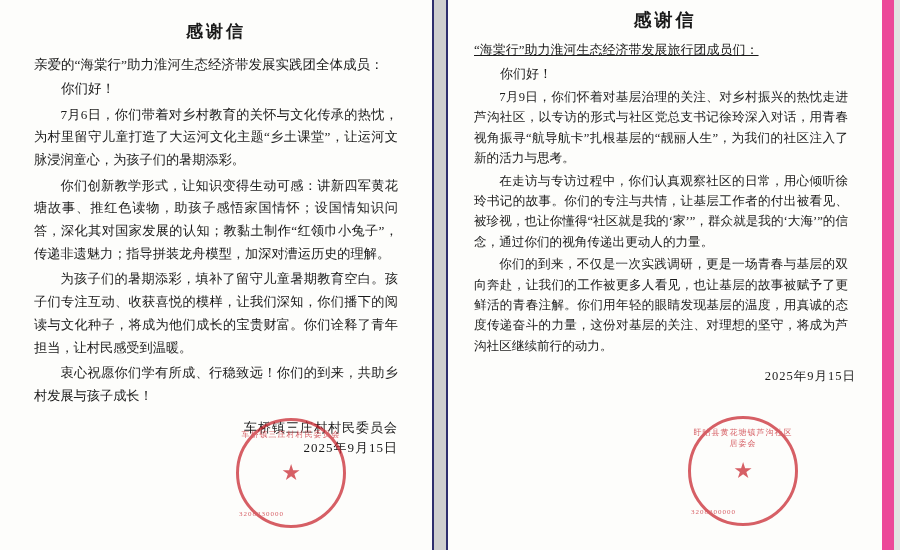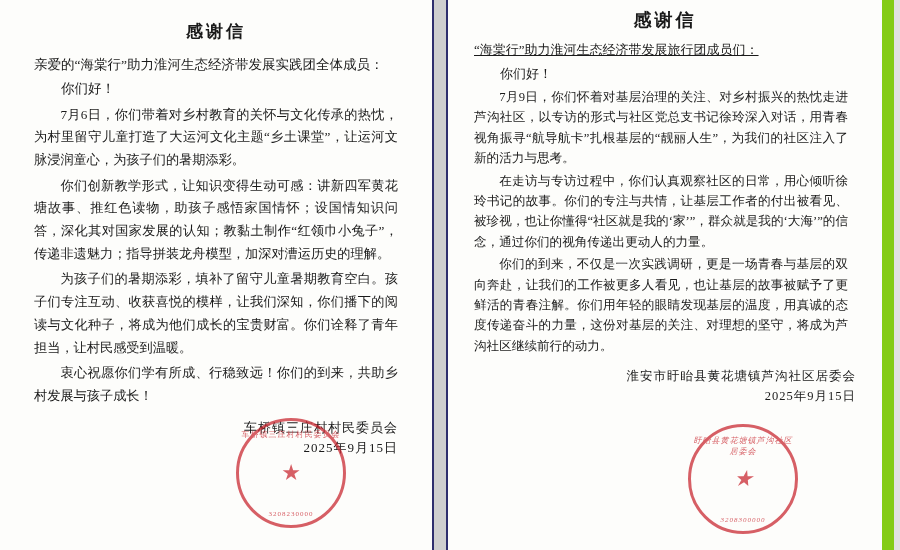--- a/index.html
+++ b/index.html
@@ -11,21 +11,21 @@
     width: 900px;
     height: 550px;
     overflow: hidden;
     font-family: "Liberation Serif", "DejaVu Serif", serif;
     color: #1a1a1a;
   }
   .page {
     position: relative;
     width: 900px;
     height: 550px;
-    background: #84cc16;
+    background: #ec4899;
     display: flex;
     flex-direction: row;
     box-sizing: border-box;
   }
   .letter {
     position: relative;
     background: #fdfdfb;
     box-sizing: border-box;
     overflow: hidden;
   }
@@ -102,22 +102,21 @@
     border-radius: 50%;
     opacity: 0.72;
     pointer-events: none;
   }
   .stamp-left {
     right: 86px;
     bottom: 22px;
   }
   .stamp-right {
     right: 84px;
-    bottom: 16px;
-    font-style: italic;
+    bottom: 24px;
   }
   .stamp .star {
     position: absolute;
     left: 50%;
     top: 50%;
     transform: translate(-50%, -50%);
     color: #c8232c;
     font-size: 22px;
     line-height: 1;
   }
@@ -129,21 +128,21 @@
     text-align: center;
     color: #c8232c;
     font-size: 8px;
     letter-spacing: 1px;
   }
   .stamp .arc-bottom {
     position: absolute;
     bottom: 7px;
     left: 0;
     right: 0;
-    text-align: center;
+    text-align: left;
     color: #c8232c;
     font-size: 7px;
     letter-spacing: 1px;
   }
   .edge {
     position: absolute;
     top: 0;
     width: 6px;
     height: 550px;
     background: #e2e2e2;
@@ -183,21 +182,20 @@
 
   <div class="letter letter-right">
     <div class="title title-right">感谢信</div>
     <div class="salutation">“海棠行”助力淮河生态经济带发展旅行团成员们：</div>
     <div class="greeting">你们好！</div>
     <p class="para">7月9日，你们怀着对基层治理的关注、对乡村振兴的热忱走进芦沟社区，以专访的形式与社区党总支书记徐玲深入对话，用青春视角振寻“航导航卡”扎根基层的“靓丽人生”，为我们的社区注入了新的活力与思考。</p>
     <p class="para">在走访与专访过程中，你们认真观察社区的日常，用心倾听徐玲书记的故事。你们的专注与共情，让基层工作者的付出被看见、被珍视，也让你懂得“社区就是我的‘家’”，群众就是我的‘大海’”的信念，通过你们的视角传递出更动人的力量。</p>
     <p class="para">你们的到来，不仅是一次实践调研，更是一场青春与基层的双向奔赴，让我们的工作被更多人看见，也让基层的故事被赋予了更鲜活的青春注解。你们用年轻的眼睛发现基层的温度，用真诚的态度传递奋斗的力量，这份对基层的关注、对理想的坚守，将成为芦沟社区继续前行的动力。</p>
 
     <div class="signature-block">
-      <div class="sig-line">淮安市盱眙县黄花塘镇芦沟社区居委会</div>
       <div class="sig-line">2025年9月15日</div>
     </div>
 
     <div class="stamp stamp-right">
       <div class="arc-top">盱眙县黄花塘镇芦沟社区居委会</div>
       <div class="star">★</div>
       <div class="arc-bottom">3208300000</div>
     </div>
   </div>
 

